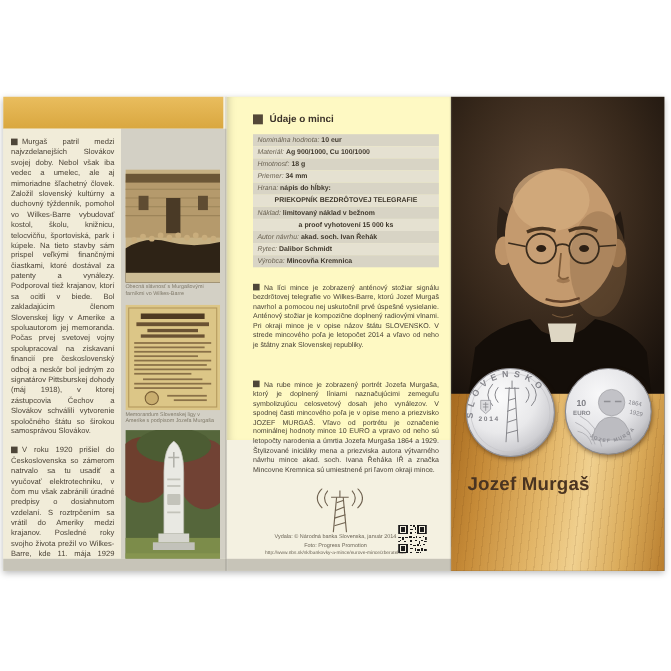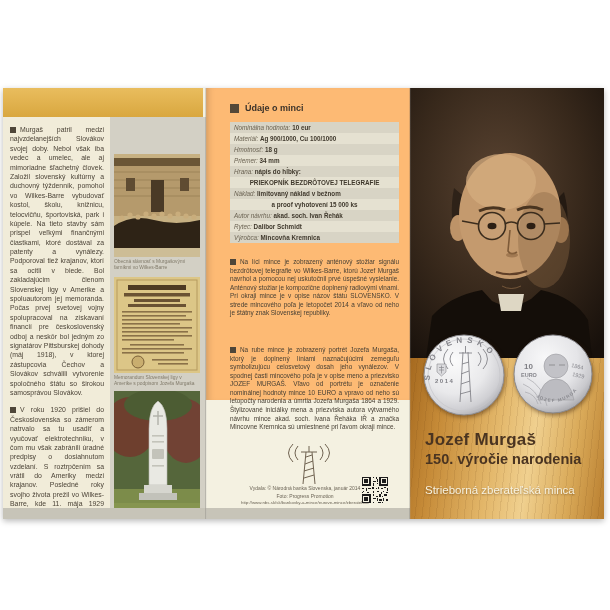--- a/index.html
+++ b/index.html
@@ -17,21 +17,21 @@
     font-size:6.9px;line-height:1.36;text-align:justify;}
   .left-text p{margin:0 0 8px 0;}
   .pbullet{display:inline-block;width:6px;height:6px;background:#4e4639;margin-right:4px;vertical-align:-0.5px;}
 
   .photo-col{left:107px;top:29px;width:96px;height:391px;background:#d3d0c5;overflow:hidden;}
   .ph{position:absolute;left:4px;width:86px;display:block;}
   .ph svg{display:block;width:100%;height:100%;}
   .cap{position:absolute;left:4px;width:86px;font-size:4.9px;line-height:1.25;color:#807a6a;}
 
   
-  .middle{left:203px;top:0;width:204px;height:312px;background:#fdba74;
+  .middle{left:203px;top:0;width:204px;height:312px;background:#fef9c3;
     box-shadow:inset 7px 0 9px -7px rgba(0,0,0,.28);}
   .mid-header{position:absolute;left:24px;top:15px;display:flex;align-items:center;gap:6px;}
   .sq{width:9px;height:9px;background:#544838;}
   .mid-header b{font-size:9px;color:#3c332a;}
   .table{position:absolute;left:24px;top:34px;width:169px;}
   .trow{height:11px;line-height:11px;padding:0 4px;font-size:6.3px;color:#3f382c;
     white-space:nowrap;overflow:hidden;}
   .trow:nth-child(odd){background:#d8d4c5;}
   .trow:nth-child(even){background:#e5e1d1;}
   .trow .lbl{font-style:italic;color:#6b6353;}
@@ -345,20 +345,18 @@
           <text x="58" y="33" font-size="5.5" fill="#85858b" transform="rotate(12 58 33)">1864</text>
           <text x="59" y="42" font-size="5.5" fill="#85858b" transform="rotate(12 59 42)">1929</text>
           <path id="arcB" d="M 16,56 A 30,30 0 0 0 64,56" fill="none"></path>
           <text font-size="4.5" letter-spacing="1.2" fill="#8a8a90" font-weight="bold">
             <textPath href="#arcB" startOffset="18%">JOZEF MURGAŠ</textPath>
           </text>
         </svg>
       </div>
 
       <div class="cover-title1" style="position:absolute;">Jozef Murgaš</div>
-      <div class="cover-title2" style="position:absolute;">150. výročie narodenia</div>
-      <div class="cover-sub" style="position:absolute;">Strieborná zberateľská minca</div>
     </div>
 
     <div class="fold" style="left:202px;"></div>
     <div class="fold" style="left:406px;"></div>
   </div>
 </div>
 
 </body></html>

